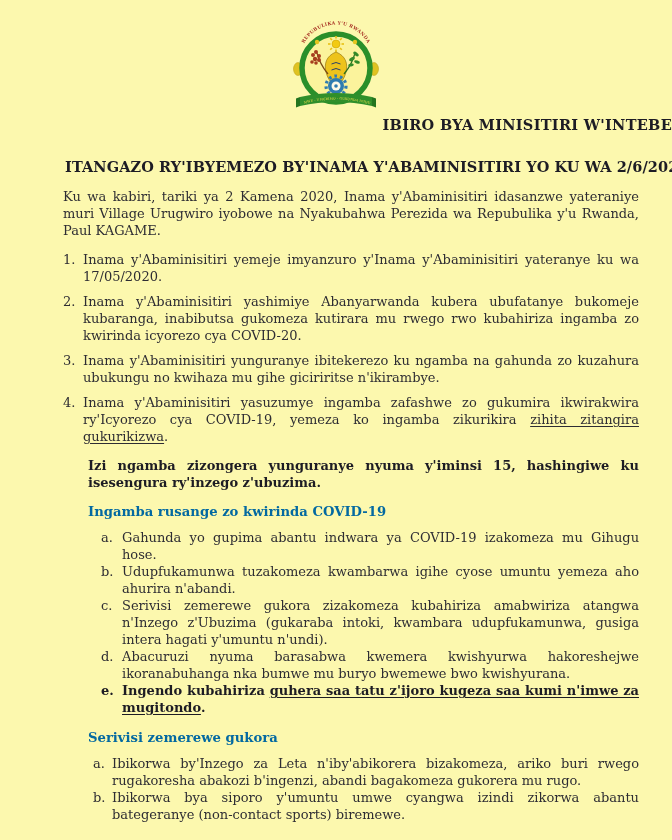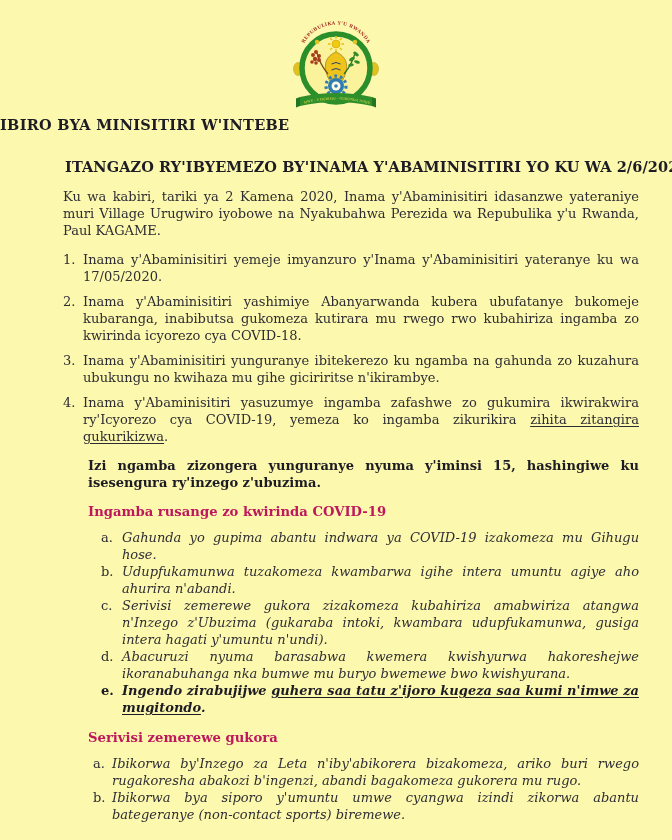--- a/index.html
+++ b/index.html
@@ -6,45 +6,45 @@
   body{width:672px;height:840px;overflow:hidden;background:#e9e6a8;}
   .doc{
     position:relative;width:672px;height:840px;overflow:hidden;
     background:#fcf8ae;
     color:#2e2d33;
     font-family:"DejaVu Serif","Liberation Serif",serif;
     font-size:13px;line-height:17px;
   }
   .emblem-wrap{width:672px;display:flex;justify-content:center;padding-top:12px;}
   .office{
-    text-align:left;margin-top:6px;font-weight:bold;font-size:14.5px;
+    text-align:right;margin-top:6px;font-weight:bold;font-size:14.5px;
     color:#1d1c24;letter-spacing:.3px;
   }
   .title{
     margin:25px 20px 0 65px;font-weight:bold;font-size:14.5px;color:#1d1c24;
     white-space:nowrap;letter-spacing:.1px;
   }
   .content{margin:0 33px 0 63px;}
   p.intro{margin:13px 0 12px 0;text-align:justify;}
   .nlist{margin-top:11px;}
   .nitem{display:flex;margin-bottom:8px;}
   .nitem .num{width:20px;flex:0 0 20px;}
   .nitem .txt{flex:1;text-align:justify;}
   .notice{margin:12px 0 0 25px;font-weight:bold;text-align:justify;color:#1d1c24;}
   .sec-heading{
-    margin:12px 0 0 25px;font-weight:bold;font-size:13.2px;color:#be185d;
+    margin:12px 0 0 25px;font-weight:bold;font-size:13.2px;color:#0369a1;
   }
   .sec-heading.second{margin-top:13px;}
   .llist{margin-top:9px;}
   .llist.l1{margin-left:38px;}
   .llist.l2{margin-left:30px;}
   .litem{display:flex;}
   .l1 .litem .num{width:21px;flex:0 0 21px;}
   .l2 .litem .num{width:19px;flex:0 0 19px;}
-  .litem .txt{flex:1;text-align:justify;font-style:italic;}
+  .litem .txt{flex:1;text-align:justify;}
   .litem.bold{font-weight:bold;color:#1d1c24;}
   .ul{text-decoration:underline;text-underline-offset:2px;}
   .cont{margin-top:16px;text-align:justify;}
 </style>
 </head>
 <body>
 
 <div class="doc">
 
   <div class="emblem-wrap">
@@ -129,21 +129,21 @@
 
     <p class="intro">Ku wa kabiri, tariki ya 2 Kamena 2020, Inama y'Abaminisitiri idasanzwe yateraniye muri Village Urugwiro iyobowe na Nyakubahwa Perezida wa Repubulika y'u Rwanda, Paul KAGAME.</p>
 
     <div class="nlist">
       <div class="nitem">
         <span class="num">1.</span>
         <span class="txt">Inama y'Abaminisitiri yemeje imyanzuro y'Inama y'Abaminisitiri yateranye ku wa 17/05/2020.</span>
       </div>
       <div class="nitem">
         <span class="num">2.</span>
-        <span class="txt">Inama y'Abaminisitiri yashimiye Abanyarwanda kubera ubufatanye bukomeje kubaranga, inabibutsa gukomeza kutirara mu rwego rwo kubahiriza ingamba zo kwirinda icyorezo cya COVID-18.</span>
+        <span class="txt">Inama y'Abaminisitiri yashimiye Abanyarwanda kubera ubufatanye bukomeje kubaranga, inabibutsa gukomeza kutirara mu rwego rwo kubahiriza ingamba zo kwirinda icyorezo cya COVID-20.</span>
       </div>
       <div class="nitem">
         <span class="num">3.</span>
         <span class="txt">Inama y'Abaminisitiri yunguranye ibitekerezo ku ngamba na gahunda zo kuzahura ubukungu no kwihaza mu gihe giciriritse n'ikirambye.</span>
       </div>
       <div class="nitem">
         <span class="num">4.</span>
         <span class="txt"><span>Inama y'Abaminisitiri yasuzumye ingamba zafashwe zo gukumira ikwirakwira ry'Icyorezo cya COVID-19, yemeza ko ingamba zikurikira </span><span class="ul">zihita zitangira gukurikizwa</span><span>.</span></span>
       </div>
     </div>
@@ -152,33 +152,33 @@
 
     <div class="sec-heading">Ingamba rusange zo kwirinda COVID-19</div>
 
     <div class="llist l1">
       <div class="litem">
         <span class="num">a.</span>
         <span class="txt">Gahunda yo gupima abantu indwara ya COVID-19 izakomeza mu Gihugu hose.</span>
       </div>
       <div class="litem">
         <span class="num">b.</span>
-        <span class="txt">Udupfukamunwa tuzakomeza kwambarwa igihe intera umuntu agiye aho ahurira n'abandi.</span>
+        <span class="txt">Udupfukamunwa tuzakomeza kwambarwa igihe cyose umuntu yemeza aho ahurira n'abandi.</span>
       </div>
       <div class="litem">
         <span class="num">c.</span>
         <span class="txt">Serivisi zemerewe gukora zizakomeza kubahiriza amabwiriza atangwa n'Inzego z'Ubuzima (gukaraba intoki, kwambara udupfukamunwa, gusiga intera hagati y'umuntu n'undi).</span>
       </div>
       <div class="litem">
         <span class="num">d.</span>
         <span class="txt">Abacuruzi nyuma barasabwa kwemera kwishyurwa hakoreshejwe ikoranabuhanga nka bumwe mu buryo bwemewe bwo kwishyurana.</span>
       </div>
       <div class="litem bold">
         <span class="num">e.</span>
-        <span class="txt"><span>Ingendo zirabujijwe </span><span class="ul">guhera saa tatu z'ijoro kugeza saa kumi n'imwe za mugitondo</span><span>.</span></span>
+        <span class="txt"><span>Ingendo kubahiriza </span><span class="ul">guhera saa tatu z'ijoro kugeza saa kumi n'imwe za mugitondo</span><span>.</span></span>
       </div>
     </div>
 
     <div class="sec-heading second">Serivisi zemerewe gukora</div>
 
     <div class="llist l2">
       <div class="litem">
         <span class="num">a.</span>
         <span class="txt">Ibikorwa by'Inzego za Leta n'iby'abikorera bizakomeza, ariko buri rwego rugakoresha abakozi b'ingenzi, abandi bagakomeza gukorera mu rugo.</span>
       </div>

